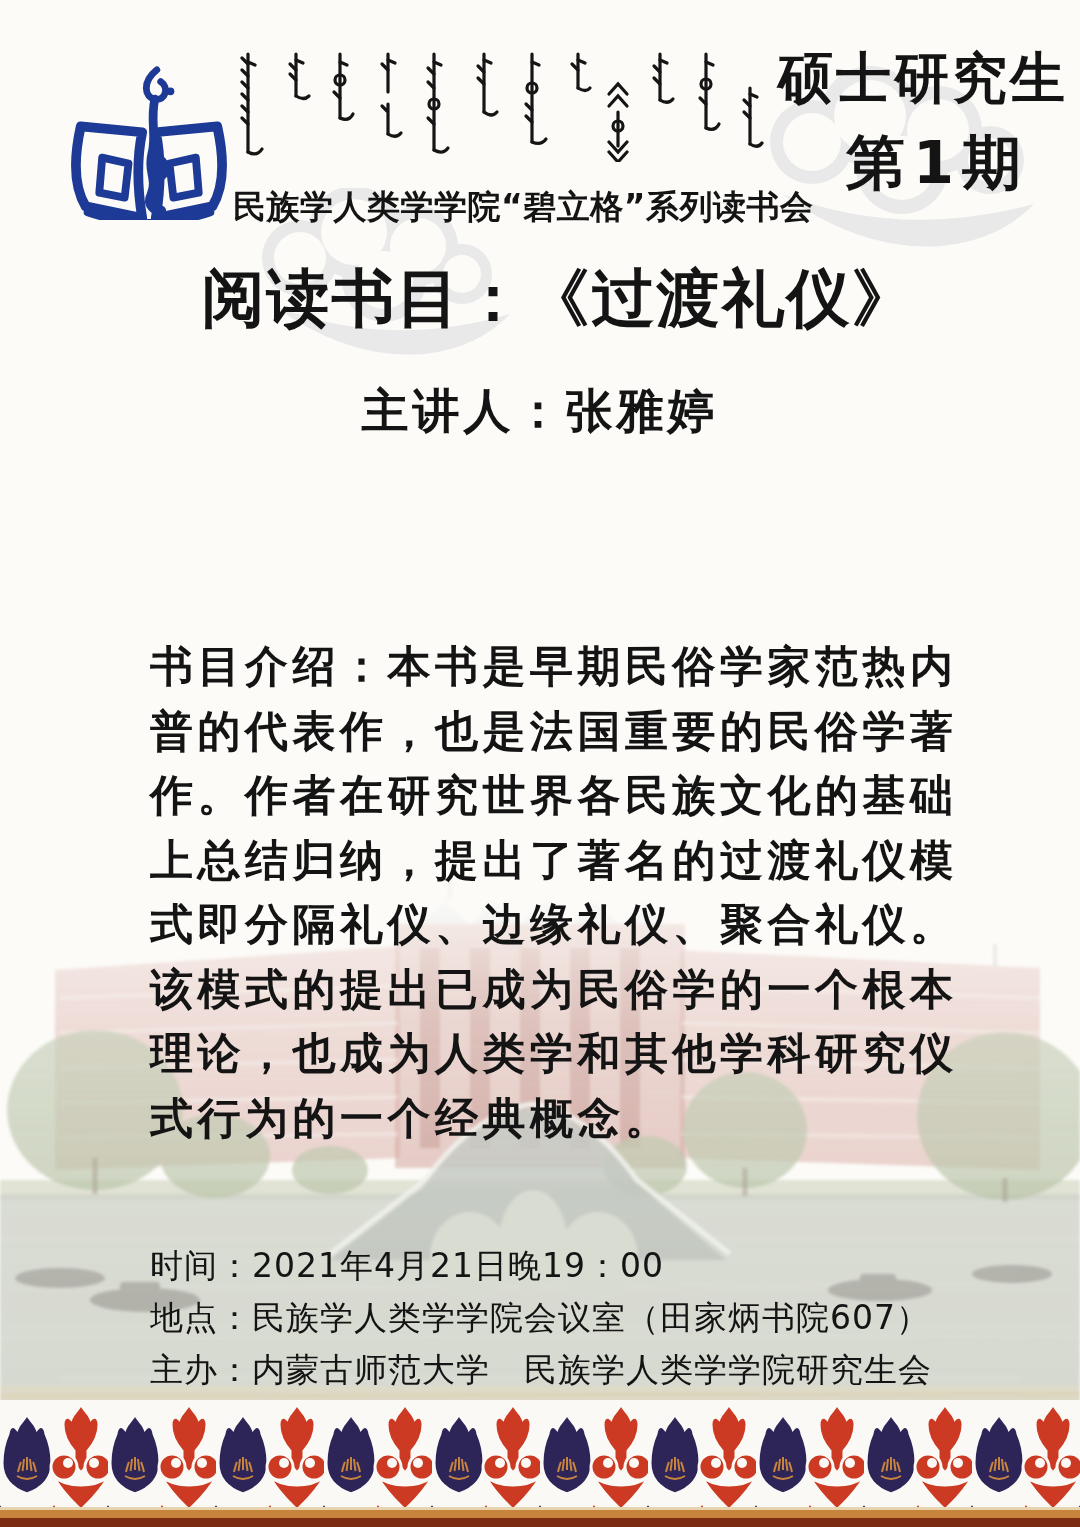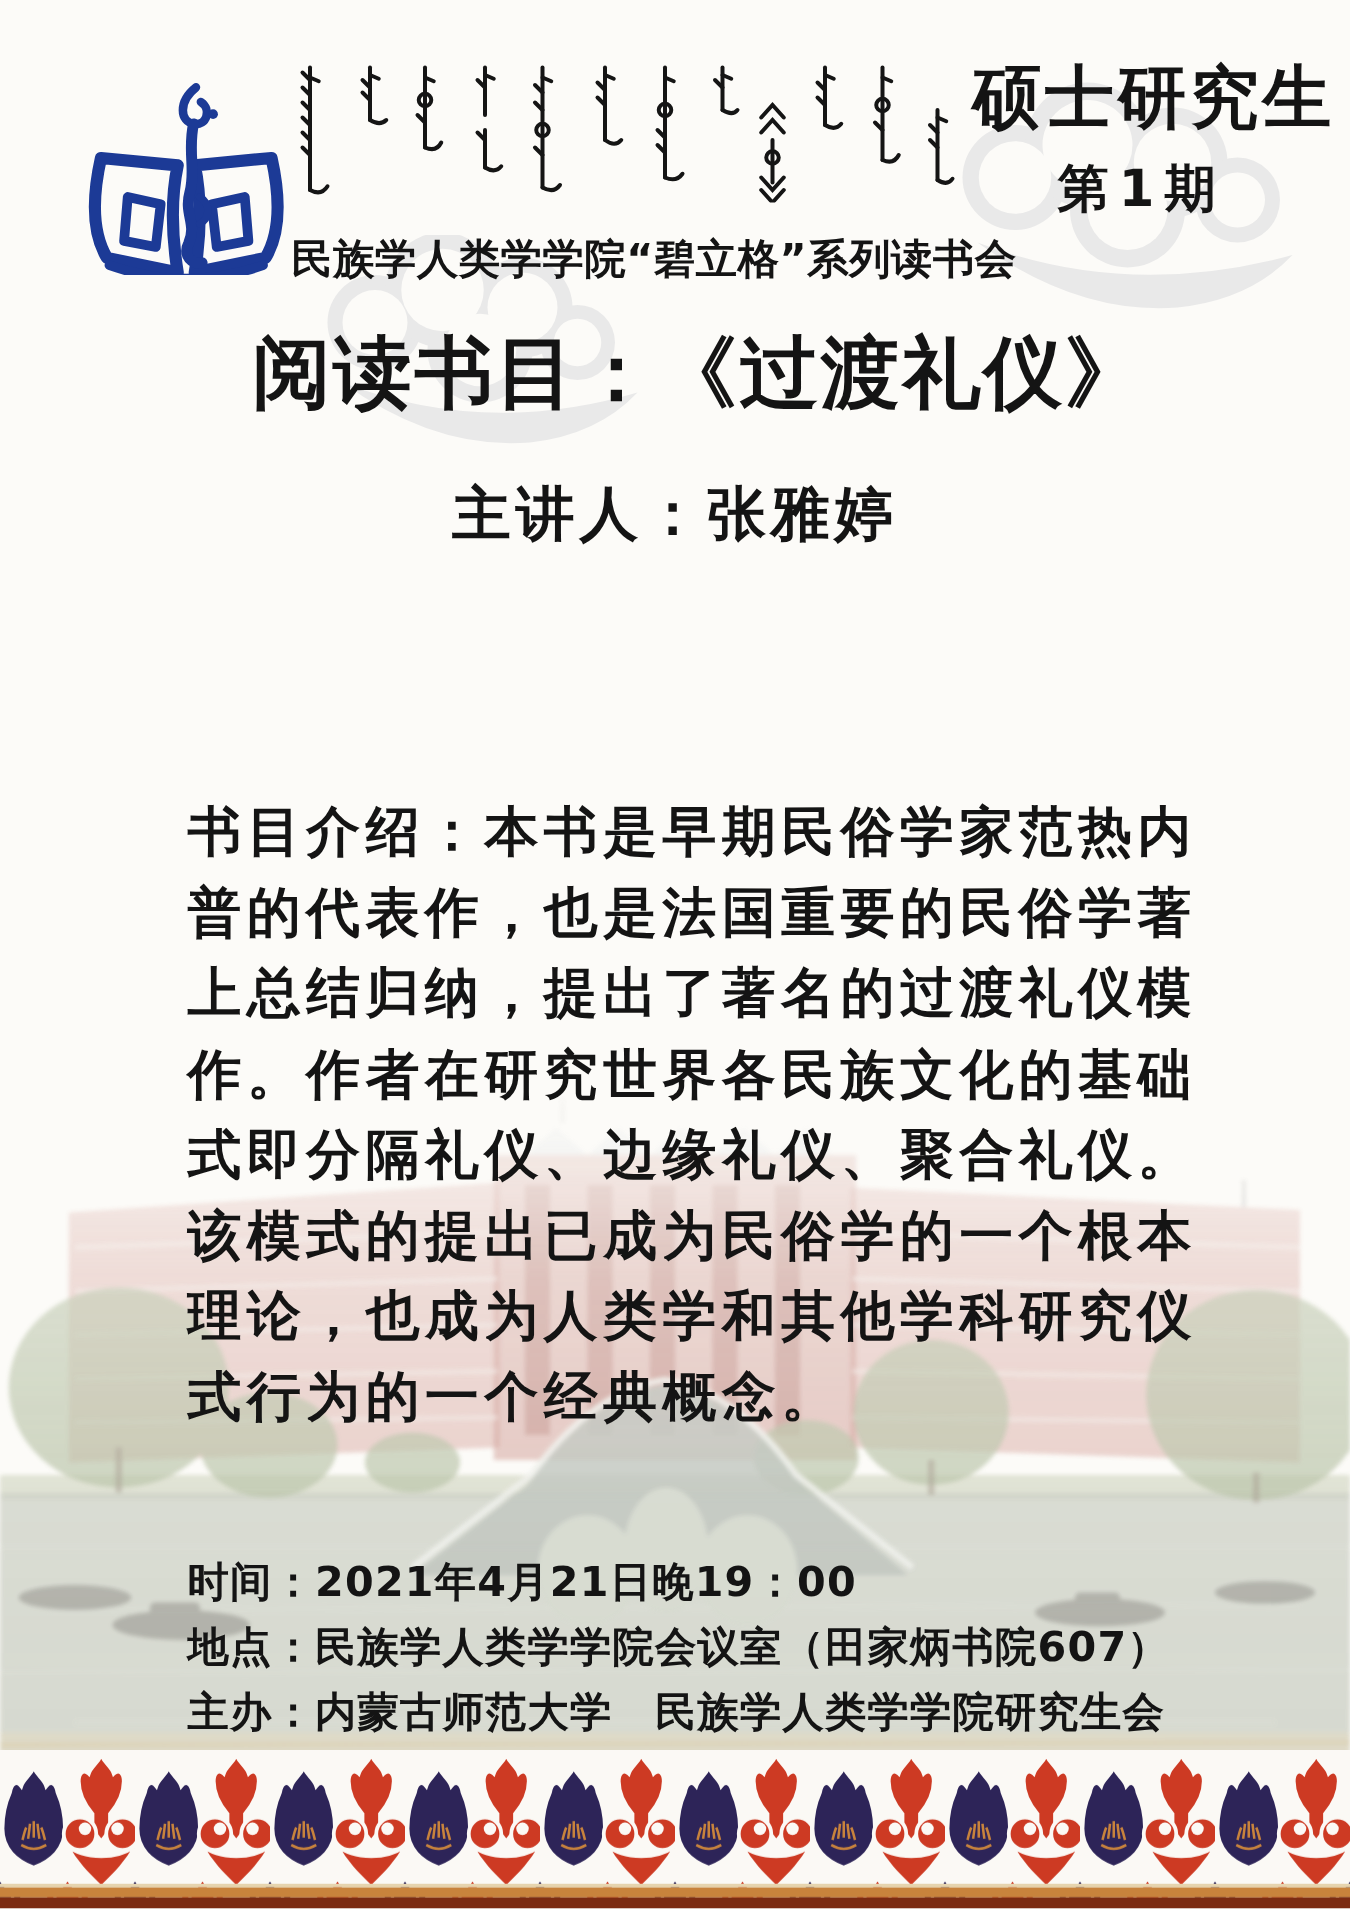--- a/index.html
+++ b/index.html
@@ -7,36 +7,36 @@
     position:relative;width:1080px;height:1527px;overflow:hidden;
     background:#fcfbf8;color:#141414;
     font-family:"DejaVu Sans",sans-serif;
   }
   .abs{position:absolute;}
   
   .logo{left:56px;top:64px;width:186px;height:156px;z-index:2;}
   .mong-band{left:236px;top:48px;width:532px;height:114px;z-index:2;}
   .club-line{left:233px;top:156px;font-size:33px;font-weight:800;white-space:nowrap;z-index:3;letter-spacing:.5px;margin-top:29px;}
   .program{left:778px;top:42px;font-size:55px;font-weight:900;letter-spacing:3px;white-space:nowrap;z-index:3;}
-  .issue{left:846px;top:124px;font-size:41px;font-weight:900;letter-spacing:8px;white-space:nowrap;z-index:3;}
+  .issue{left:846px;top:124px;font-size:59px;font-weight:900;letter-spacing:8px;white-space:nowrap;z-index:3;}
   .cloud-a{left:742px;top:64px;width:336px;height:210px;z-index:1;}
   .cloud-b{left:238px;top:188px;width:320px;height:190px;z-index:1;}
   
   .title-row{left:106px;top:256px;width:906px;display:flex;justify-content:center;
     font-size:63px;font-weight:900;z-index:3;letter-spacing:2px;white-space:nowrap;}
   .speaker{left:0;top:380px;width:1080px;text-align:center;font-size:47px;font-weight:900;
     letter-spacing:4px;z-index:3;white-space:nowrap;}
   .advisor{left:106px;top:484px;font-size:53px;font-weight:900;letter-spacing:9px;z-index:3;white-space:nowrap;}
   
   .intro{left:150px;top:612px;width:860px;z-index:3;margin-top:22px;}
   .intro-line{height:64.5px;line-height:64.5px;font-size:43px;font-weight:800;
     letter-spacing:4.5px;white-space:nowrap;}
   
   .details{left:150px;top:1240px;z-index:3;}
-  .detail-line{height:52px;line-height:52px;font-size:33px;font-weight:700;letter-spacing:1px;white-space:nowrap;}
+  .detail-line{height:52px;line-height:52px;font-size:33px;font-weight:400;letter-spacing:1px;white-space:nowrap;}
   
   .photo{left:0;top:858px;width:1080px;height:562px;z-index:0;
     filter:blur(1.5px);opacity:.85;
     -webkit-mask-image:linear-gradient(to bottom,rgba(0,0,0,0) 0,rgba(0,0,0,.25) 10%,rgba(0,0,0,.55) 30%,rgba(0,0,0,.72) 60%,rgba(0,0,0,.78) 100%);
     mask-image:linear-gradient(to bottom,rgba(0,0,0,0) 0,rgba(0,0,0,.25) 10%,rgba(0,0,0,.55) 30%,rgba(0,0,0,.72) 60%,rgba(0,0,0,.78) 100%);
   }
   
   .border-band{left:0;top:1400px;width:1080px;height:127px;z-index:4;}
 </style>
 </head>
@@ -258,22 +258,22 @@
 
   <div class="abs title-row">
     <span>阅读书目：</span>
     <span>《过渡礼仪》</span>
   </div>
   <div class="abs speaker">主讲人：张雅婷</div>
 
   <div class="abs intro">
     <div class="intro-line">书目介绍：本书是早期民俗学家范热内</div>
     <div class="intro-line">普的代表作，也是法国重要的民俗学著</div>
+    <div class="intro-line">作。作者在研究世界各民族文化的基础</div>
     <div class="intro-line">上总结归纳，提出了著名的过渡礼仪模</div>
-    <div class="intro-line">作。作者在研究世界各民族文化的基础</div>
     <div class="intro-line">式即分隔礼仪、边缘礼仪、聚合礼仪。</div>
     <div class="intro-line">该模式的提出已成为民俗学的一个根本</div>
     <div class="intro-line">理论，也成为人类学和其他学科研究仪</div>
     <div class="intro-line">式行为的一个经典概念。</div>
   </div>
 
   <div class="abs details">
     <div class="detail-line">时间：2021年4月21日晚19：00</div>
     <div class="detail-line">地点：民族学人类学学院会议室（田家炳书院607）</div>
     <div class="detail-line">主办：内蒙古师范大学　民族学人类学学院研究生会</div>

